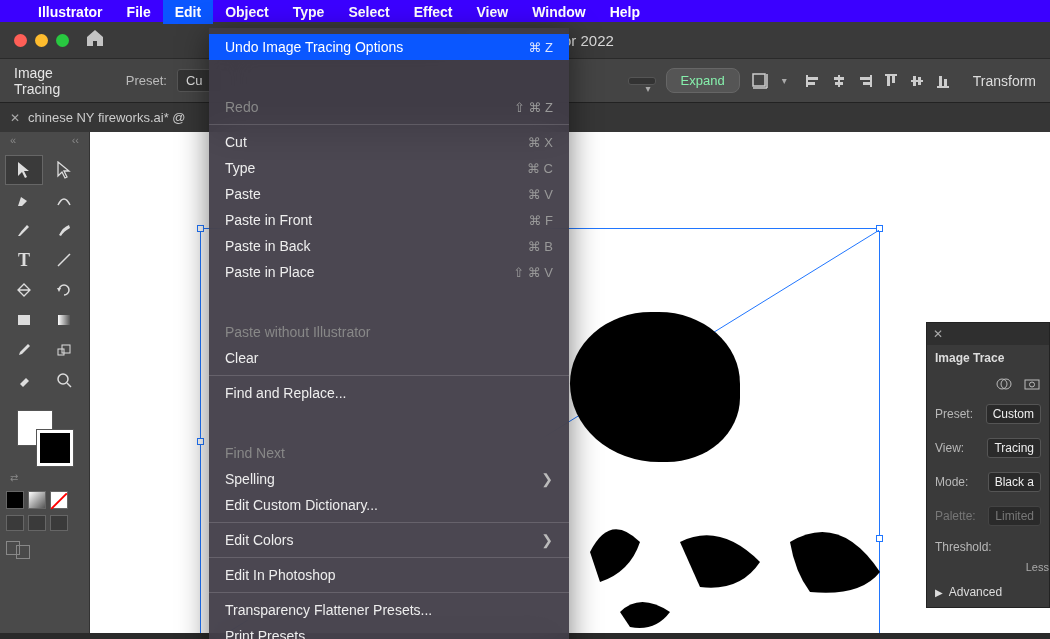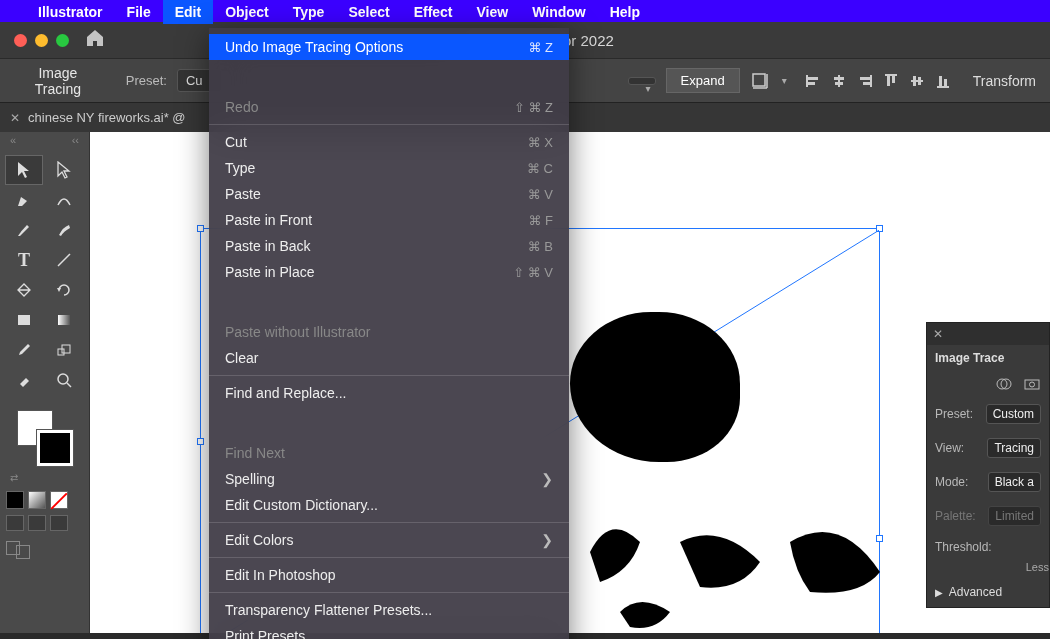--- a/index.html
+++ b/index.html
@@ -14,25 +14,25 @@
 
 .titlebar { height: 36px; background: #3a3a3a; display: flex; align-items: center; padding: 0 14px; }
 .traffic { display: flex; gap: 8px; margin-right: 16px; }
 .traffic span { width: 13px; height: 13px; border-radius: 50%; display:inline-block;}
 .tl-close { background: #ff5f57; } .tl-min { background: #febc2e; } .tl-max { background: #28c840; }
 .home-icon { color: #b8b8b8; font-size: 18px; }
 .title { flex: 1; text-align: center; color: #d9d9d9; font-size: 15px; }
 
 
 .controlbar { height: 44px; background: #444; display: flex; align-items: center; padding: 0 14px; color: #ddd; border-top: 1px solid #2a2a2a; gap: 10px; font-size: 13px; }
-.ctrl-label { color: #e6e6e6; font-size: 14px; text-align: center; }
+.ctrl-label { color: #e6e6e6; font-size: 14px; }
 .preset-label { color: #bbb; margin-left: 14px; }
 .select { background: #333; border: 1px solid #555; color: #ddd; padding: 3px 18px 3px 8px; border-radius: 3px; font-size: 13px; position: relative; }
 .dropdown-caret { position:absolute; right:4px; top:5px; font-size:10px; color:#aaa;}
-.btn { background: #555; border: 1px solid #666; color: #ffffff; padding: 4px 14px; border-radius: 0; font-size: 13px; }
+.btn { background: #555; border: 1px solid #666; color: #86efac; padding: 4px 14px; border-radius: 8px; font-size: 13px; }
 .crop-icon { width:22px; height:20px; display:inline-block; }
 .align-group { display:flex; gap:6px; margin-left:6px; }
 .align-icon { width:20px; height:18px; display:inline-flex; align-items:center; justify-content:center; }
 .spacer { flex:1; }
 .transform-label { color:#ddd; font-size:14px; }
 
 
 .tabbar { height: 30px; background: #363636; display: flex; align-items: center; padding: 0 10px; color:#ccc; font-size:13px; border-top:1px solid #222;}
 .tab-close { margin-right: 8px; color:#aaa; font-size:12px;}
 

